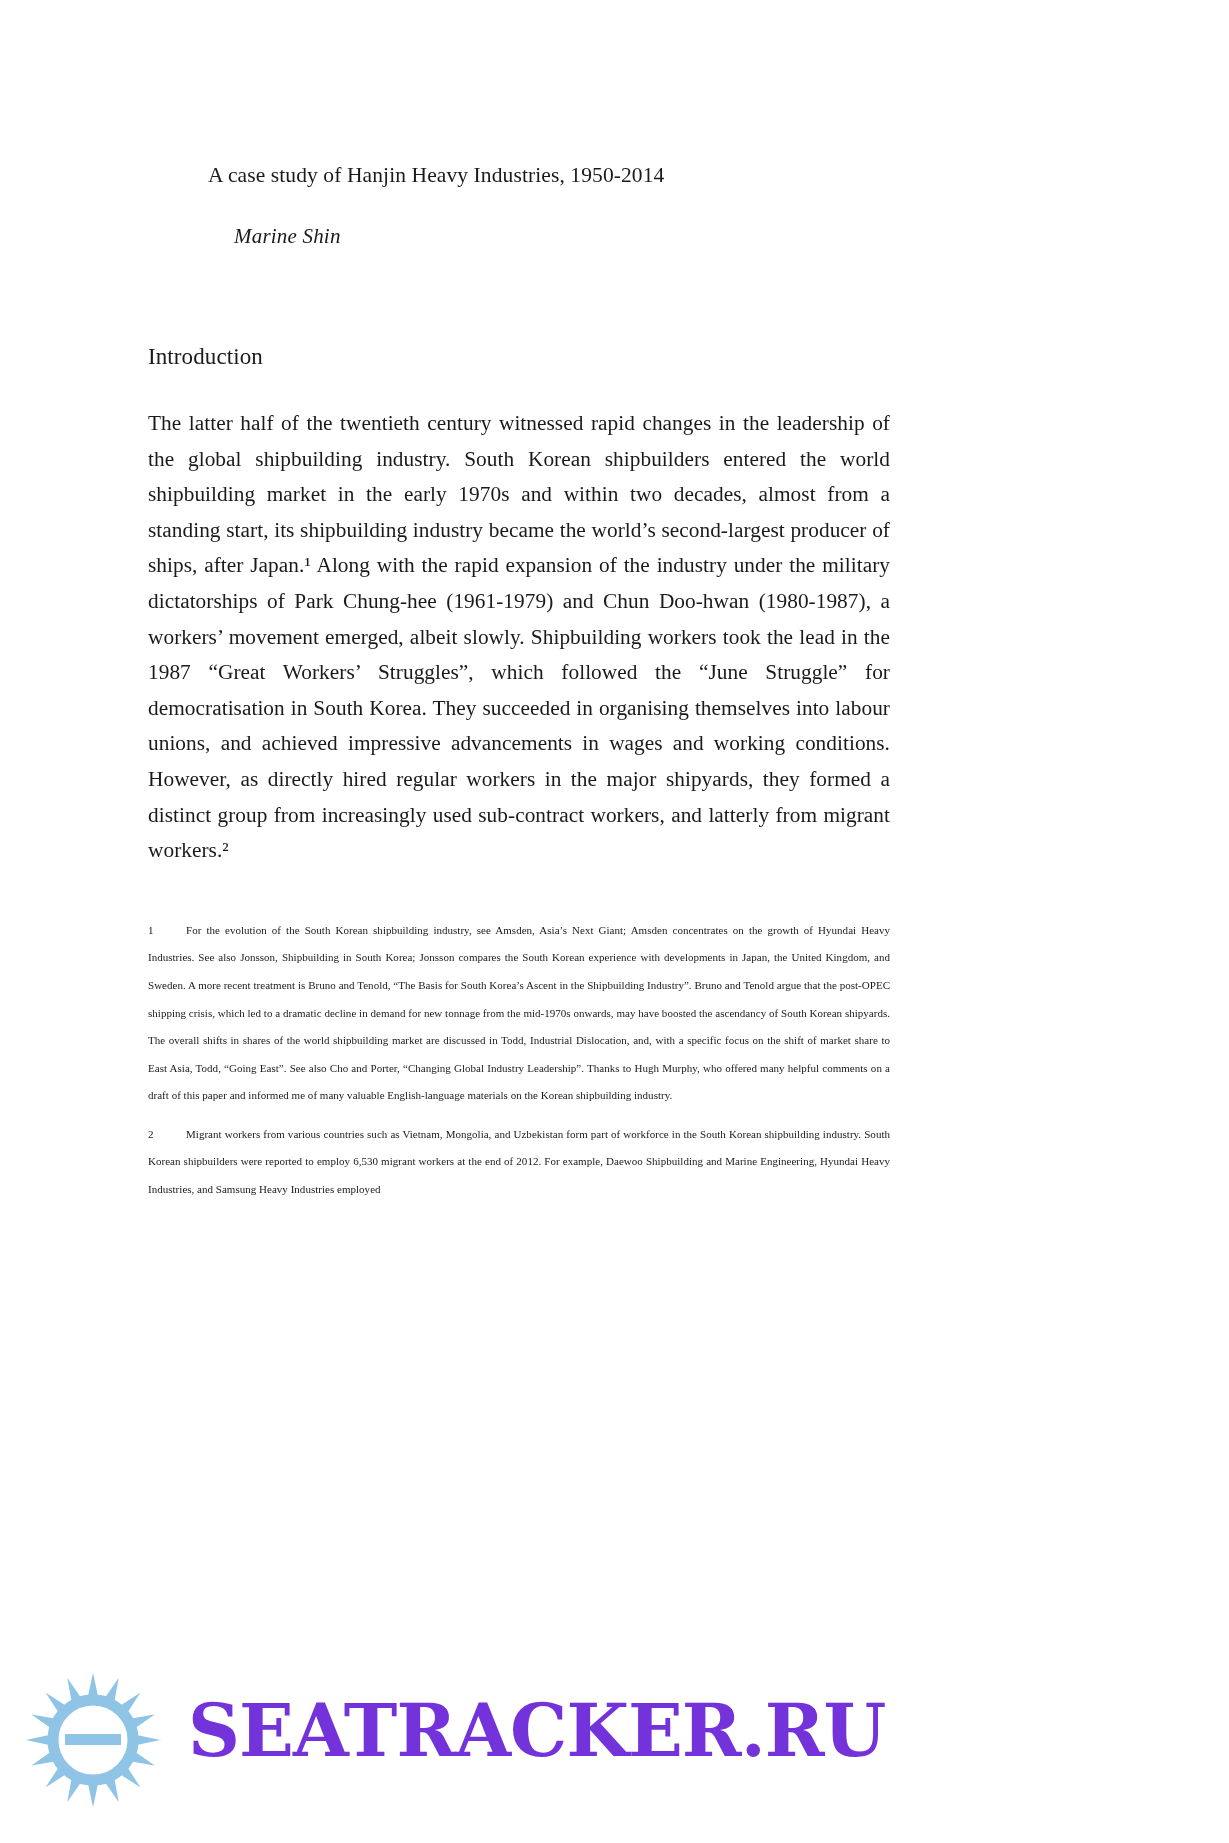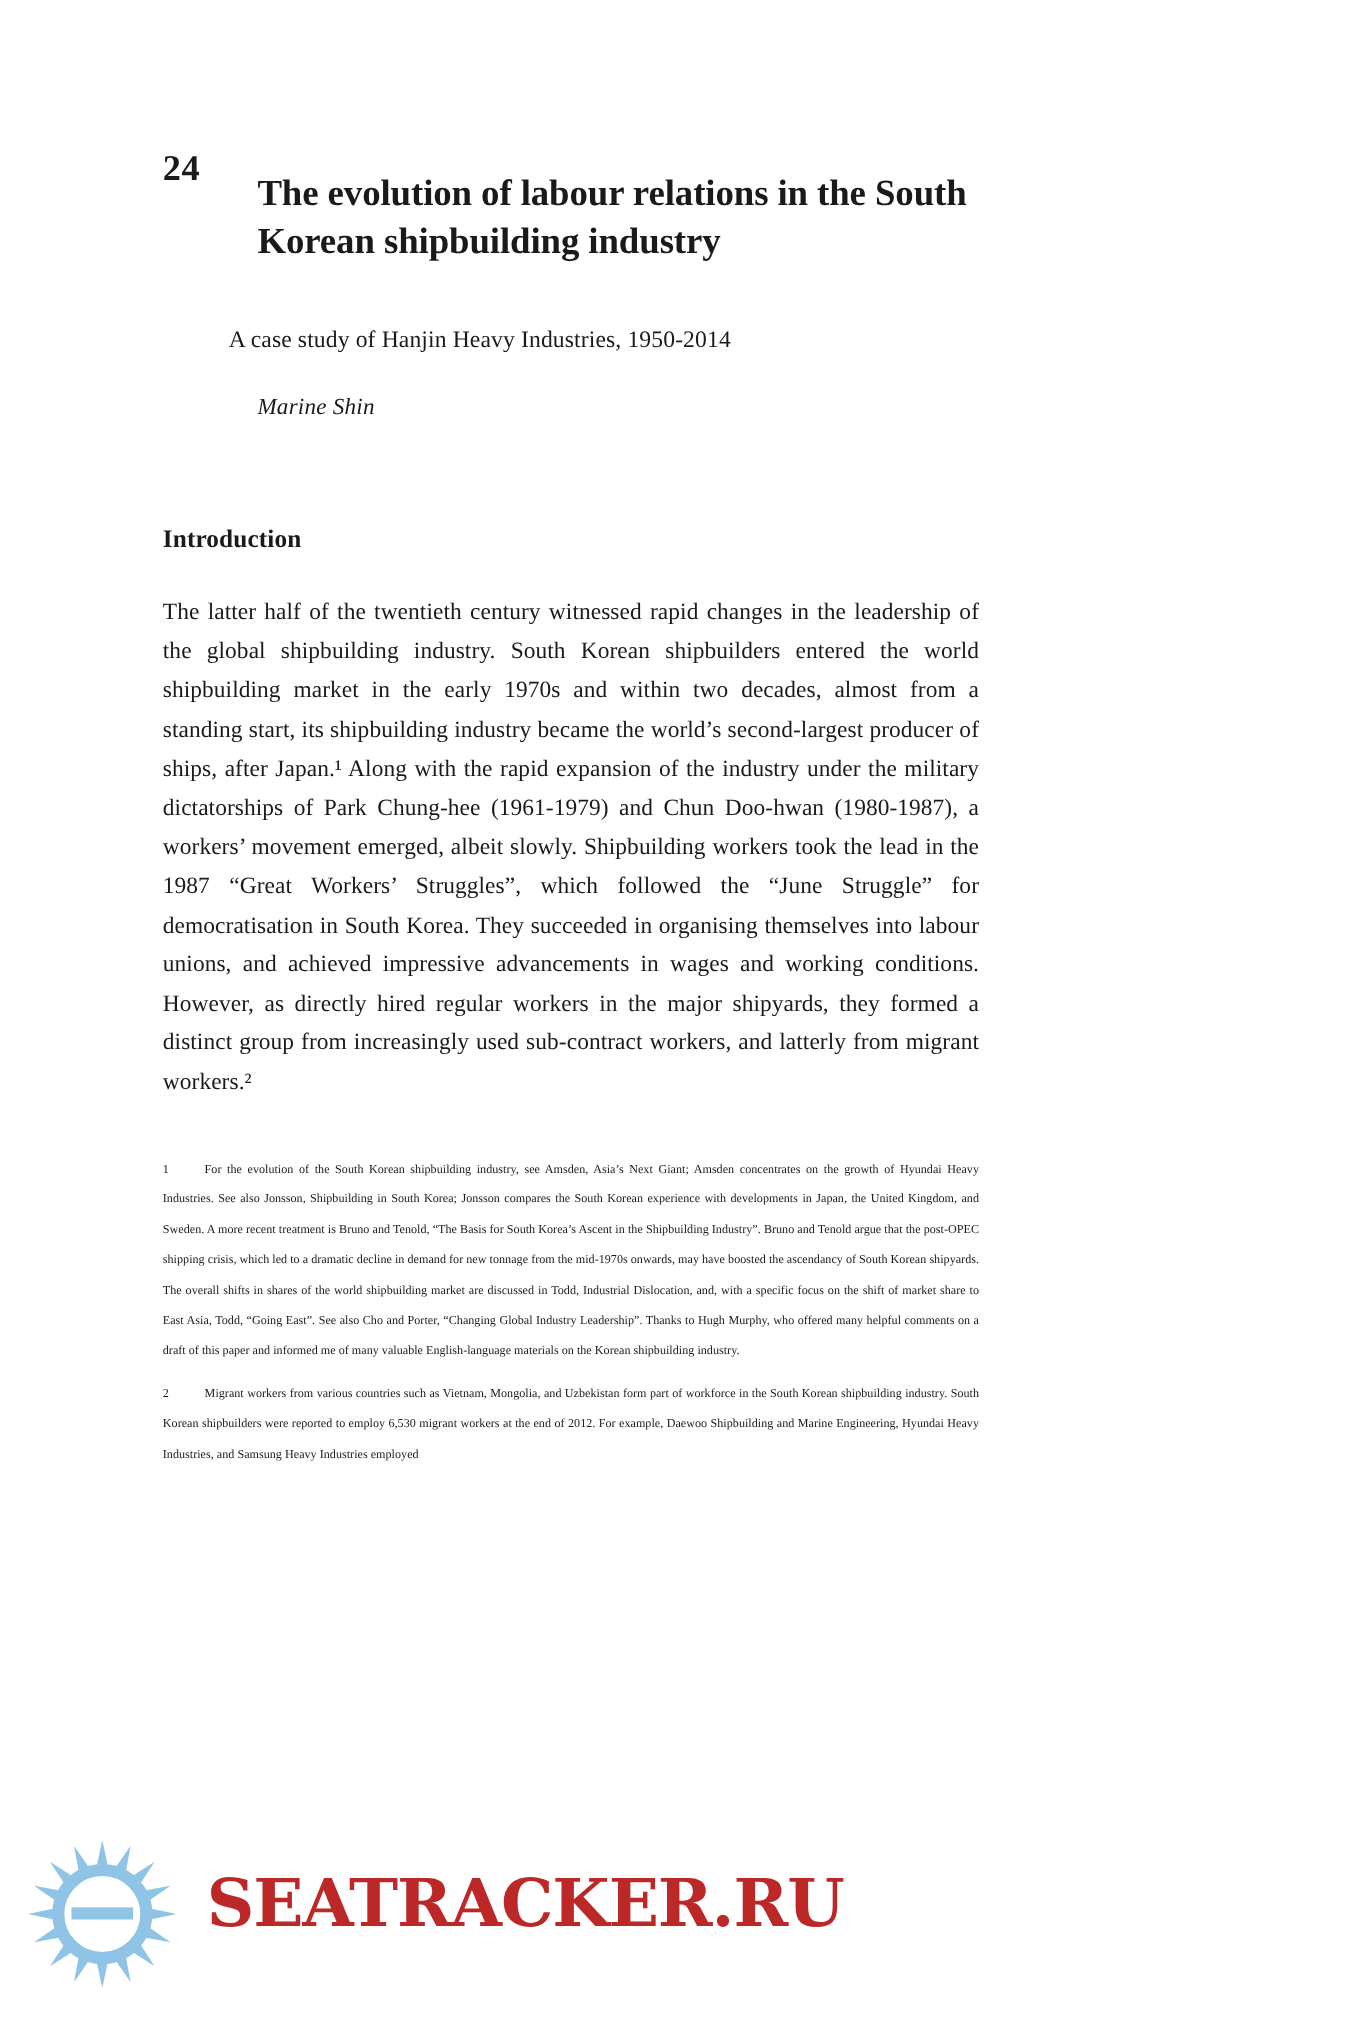--- a/index.html
+++ b/index.html
@@ -63,21 +63,21 @@
     margin-left: 86px;
     font-size: 21px;
     font-style: italic;
     line-height: 28px;
     letter-spacing: 0.2px;
   }
   
   .section-heading {
     margin-top: 92px;
     font-size: 23px;
-    font-weight: 700;
+    font-weight: 400;
     line-height: 30px;
     letter-spacing: 0.1px;
   }
   .body-para {
     margin-top: 34px;
     font-size: 21.3px;
     line-height: 35.6px;
     text-align: justify;
     text-justify: inter-word;
     letter-spacing: 0.05px;
@@ -112,48 +112,44 @@
     width: 1210px;
     height: 150px;
     pointer-events: none;
   }
   .wm-text {
     position: absolute;
     left: 178px;
     top: 16px;
     font-family: "DejaVu Serif", serif;
     font-weight: 700;
-    font-size: 60px;
+    font-size: 72px;
     line-height: 100px;
     letter-spacing: -1px;
-    color: #b91c1c;
+    color: #6d28d9;
     -webkit-text-stroke: 3px #ffffff;
     paint-order: stroke fill;
     opacity: 0.95;
     white-space: nowrap;
   }
   .wm-sun {
     position: absolute;
     left: 8px;
     top: 0px;
     width: 150px;
     height: 150px;
   }
 </style>
 </head>
 <body>
 
 <div class="page">
 
   <div class="content">
 
-    <div class="chapter-head">
-      <div class="chapter-number">24</div>
-      <h1 class="chapter-title">The evolution of labour relations in the South Korean shipbuilding industry</h1>
-    </div>
 
     <div class="subtitle">A case study of Hanjin Heavy Industries, 1950-2014</div>
 
     <div class="author">Marine Shin</div>
 
     <h2 class="section-heading">Introduction</h2>
 
     <p class="body-para">The latter half of the twentieth century witnessed rapid changes in the leadership of the global shipbuilding industry. South Korean shipbuilders entered the world shipbuilding market in the early 1970s and within two decades, almost from a standing start, its shipbuilding industry became the world’s second-largest producer of ships, after Japan.¹ Along with the rapid expansion of the industry under the military dictatorships of Park Chung-hee (1961-1979) and Chun Doo-hwan (1980-1987), a workers’ movement emerged, albeit slowly. Shipbuilding workers took the lead in the 1987 “Great Workers’ Struggles”, which followed the “June Struggle” for democratisation in South Korea. They succeeded in organising themselves into labour unions, and achieved impressive advancements in wages and working conditions. However, as directly hired regular workers in the major shipyards, they formed a distinct group from increasingly used sub-contract workers, and latterly from migrant workers.²</p>
 
     <div class="footnote-rule"></div>

